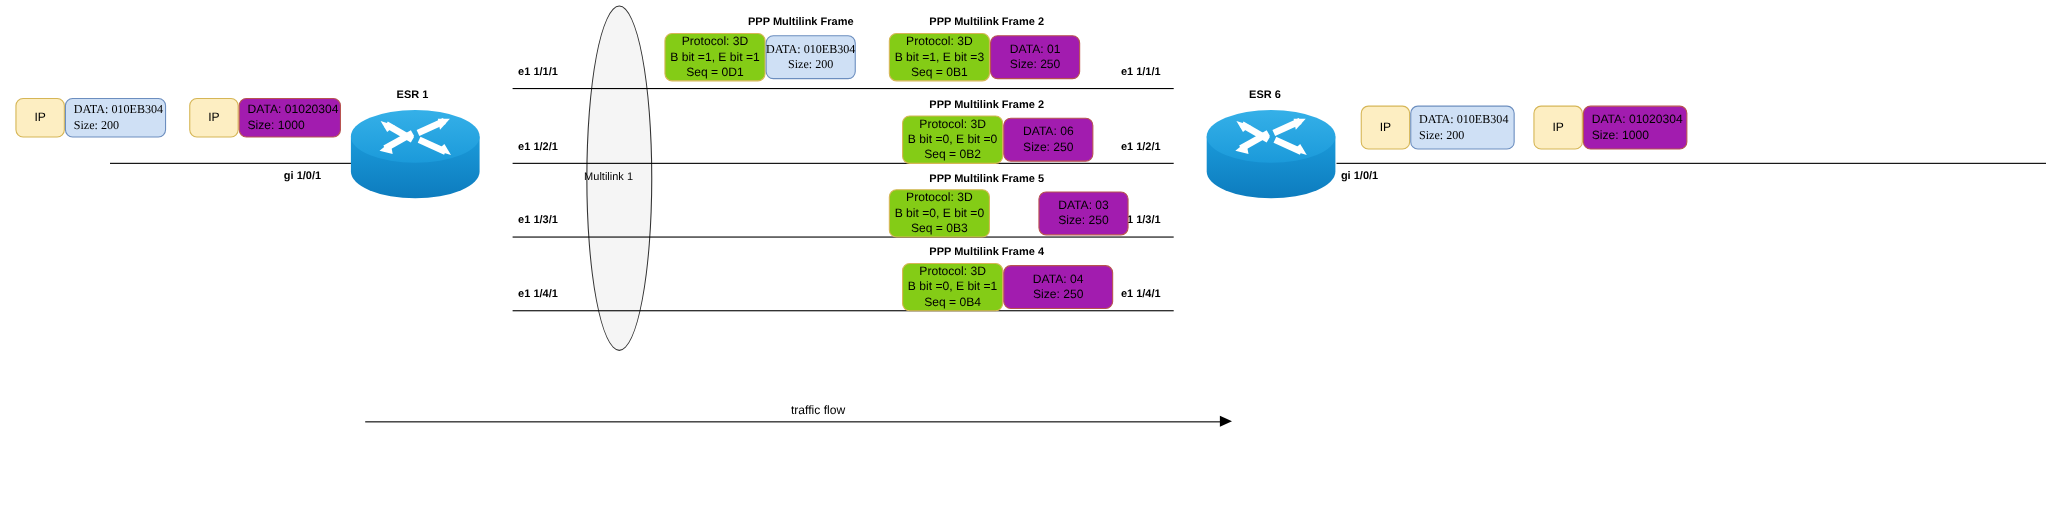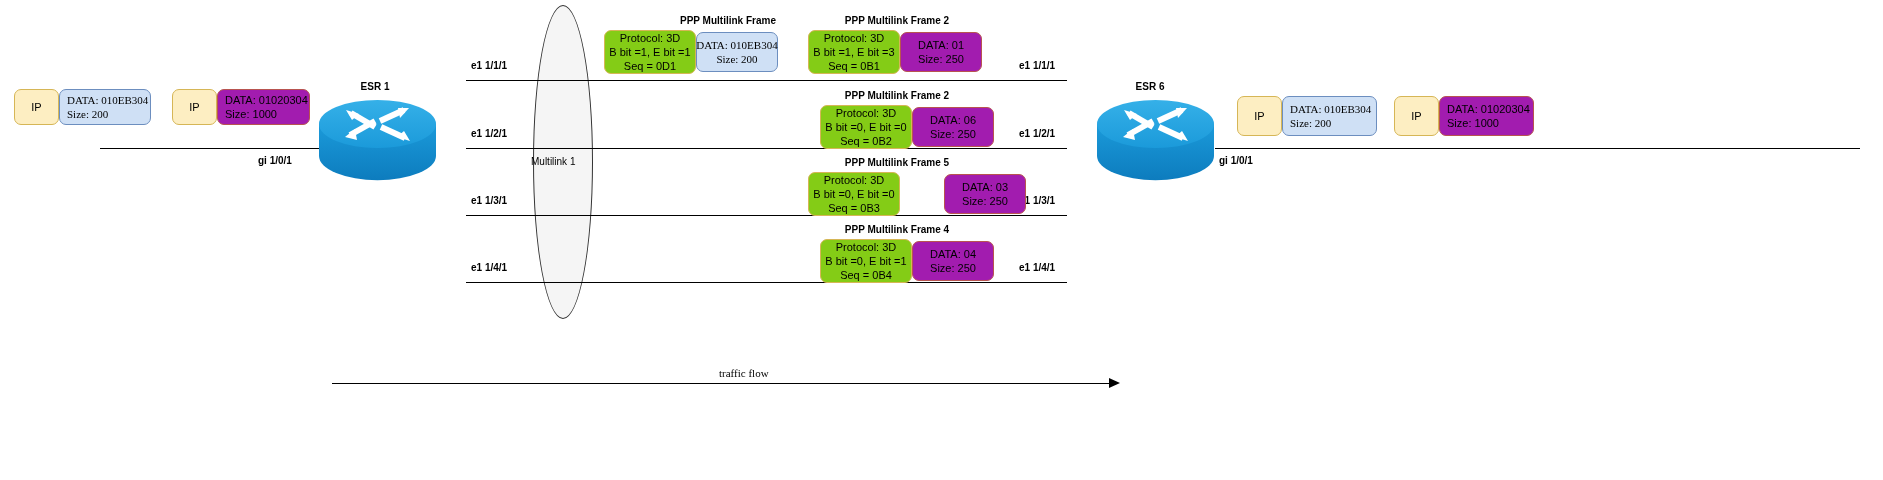--- a/index.html
+++ b/index.html
@@ -92,21 +92,20 @@
     position:absolute;
     width:0;height:0;
     border-top:5px solid transparent;
     border-bottom:5px solid transparent;
     border-left:11px solid #000;
   }
   .flow-label{
     position:absolute;
     font-size:11px;
     white-space:nowrap;
-    font-family:Liberation Serif, serif;
   }
 </style>
 </head>
 <body>
 
 <div class="canvas">
 
   <div class="pkt ip" style="left:14px;top:89px;width:45px;height:36px;">
     <span class="ln">IP</span>
   </div>
@@ -222,21 +221,21 @@
   <div class="lbl abs" style="left:471px;top:261px;">e1 1/4/1</div>
   <div class="hline" style="left:466px;top:282px;width:601px;"></div>
   <div class="lbl abs" style="left:1019px;top:261px;">e1 1/4/1</div>
 
   <div class="lbl abs lbl-center" style="left:808px;top:223px;width:178px;">PPP Multilink Frame 4</div>
   <div class="pkt hdr" style="left:820px;top:239px;width:92px;height:44px;">
     <span class="ln">Protocol: 3D</span>
     <span class="ln">B bit =0, E bit =1</span>
     <span class="ln">Seq = 0B4</span>
   </div>
-  <div class="pkt red" style="left:912px;top:241px;width:82px;height:40px;text-align:center;">
+  <div class="pkt red" style="left:912px;top:241px;width:100px;height:40px;text-align:center;">
     <span class="ln">DATA: 04</span>
     <span class="ln">Size: 250</span>
   </div>
 
   <div class="lbl abs lbl-center" style="left:1115px;top:80px;width:70px;">ESR 6</div>
 
   <div class="router" style="left:1096px;top:99px;">
     <svg width="119" height="82" viewBox="0 0 119 82" xmlns="http://www.w3.org/2000/svg">
       <defs>
         <linearGradient id="rtop2" x1="0" y1="0" x2="0" y2="1">

